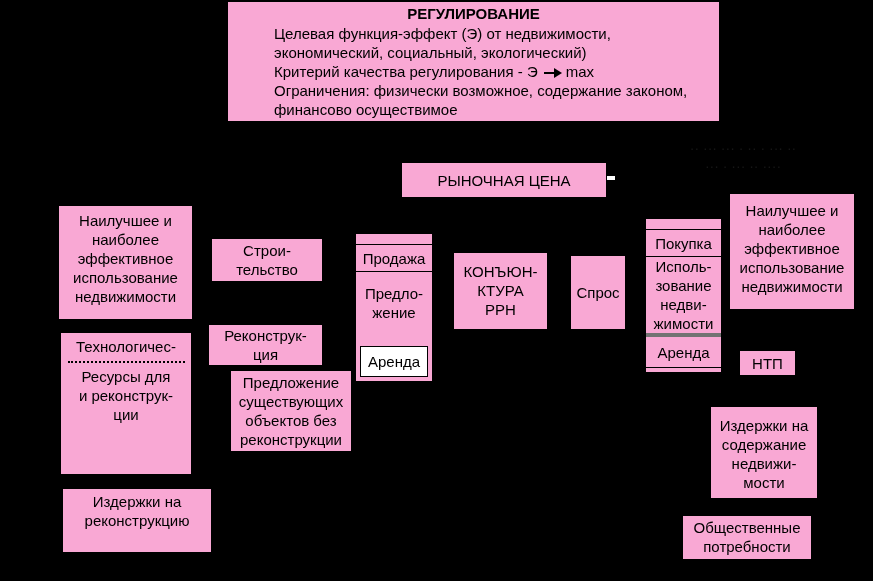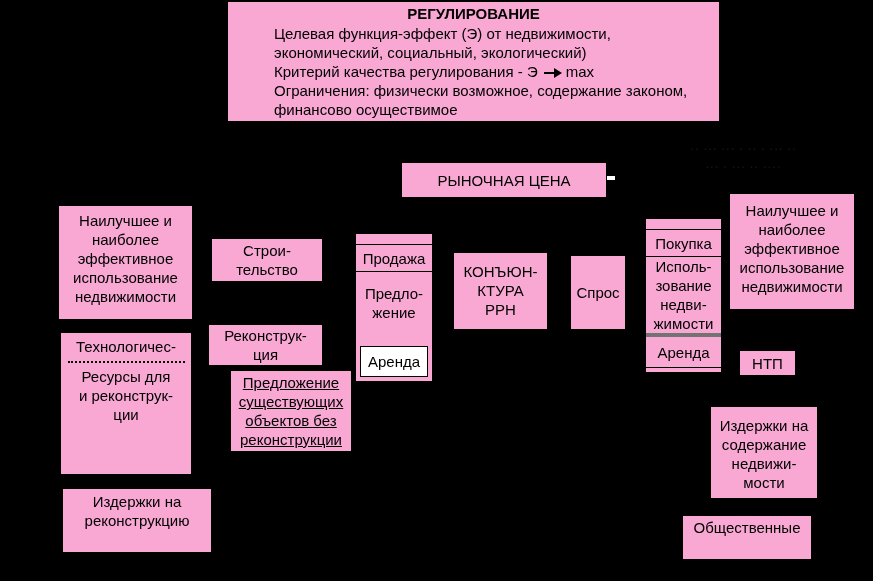--- a/index.html
+++ b/index.html
@@ -24,21 +24,21 @@
   #market-price{left:401px;top:162px;width:206px;height:36px;}
   #hbu-left{left:58px;top:205px;width:135px;height:115px;padding-top:5px;}
   #construction{left:211px;top:238px;width:112px;height:44px;padding-top:2px;}
   #reconstruction{left:208px;top:278px;width:115px;height:42px;padding-top:1px;margin-top:46px;}
   #conjuncture{left:453px;top:252px;width:95px;height:78px;padding-top:9px;}
   #demand{left:570px;top:255px;width:56px;height:75px;}
   #hbu-right{left:729px;top:193px;width:126px;height:117px;padding-top:7px;}
   #ntp{left:739px;top:350px;width:57px;height:26px;}
   #tech-base{left:60px;top:332px;width:132px;height:143px;padding-top:4px;}
   .dotted-divider{border-top:2px dotted #000;width:90%;margin:5px auto 4px auto;height:0;}
-  #existing-supply{left:230px;top:370px;width:122px;height:82px;padding-top:2px;text-decoration:underline;}
+  #existing-supply{left:230px;top:370px;width:122px;height:82px;padding-top:2px;}
   #maintenance-costs{left:710px;top:406px;width:108px;height:93px;padding-top:9px;}
   #construction-costs{left:62px;top:488px;width:150px;height:65px;padding-top:3px;}
   #objects{left:378px;top:522px;width:285px;height:36px;letter-spacing:1px;}
   #public-needs{left:682px;top:515px;width:130px;height:45px;padding-top:2px;}
   
   #supply-col{left:355px;top:233px;width:78px;height:149px;}
   #purchase-col{left:645px;top:218px;width:77px;height:155px;}
   .strip{height:10px;border-bottom:1px solid #000;}
   .sec{height:26px;border-bottom:1px solid #000;display:flex;align-items:center;justify-content:center;}
   .mid{padding-top:12px;}
@@ -156,15 +156,16 @@
   </div>
 
   <div class="box" id="construction-costs">
     <div>Издержки на</div>
     <div>реконструкцию</div>
   </div>
 
 
   <div class="box" id="public-needs">
     <div>Общественные</div>
+    <div>потребности</div>
   </div>
 
 </div>
 
 </body></html>

